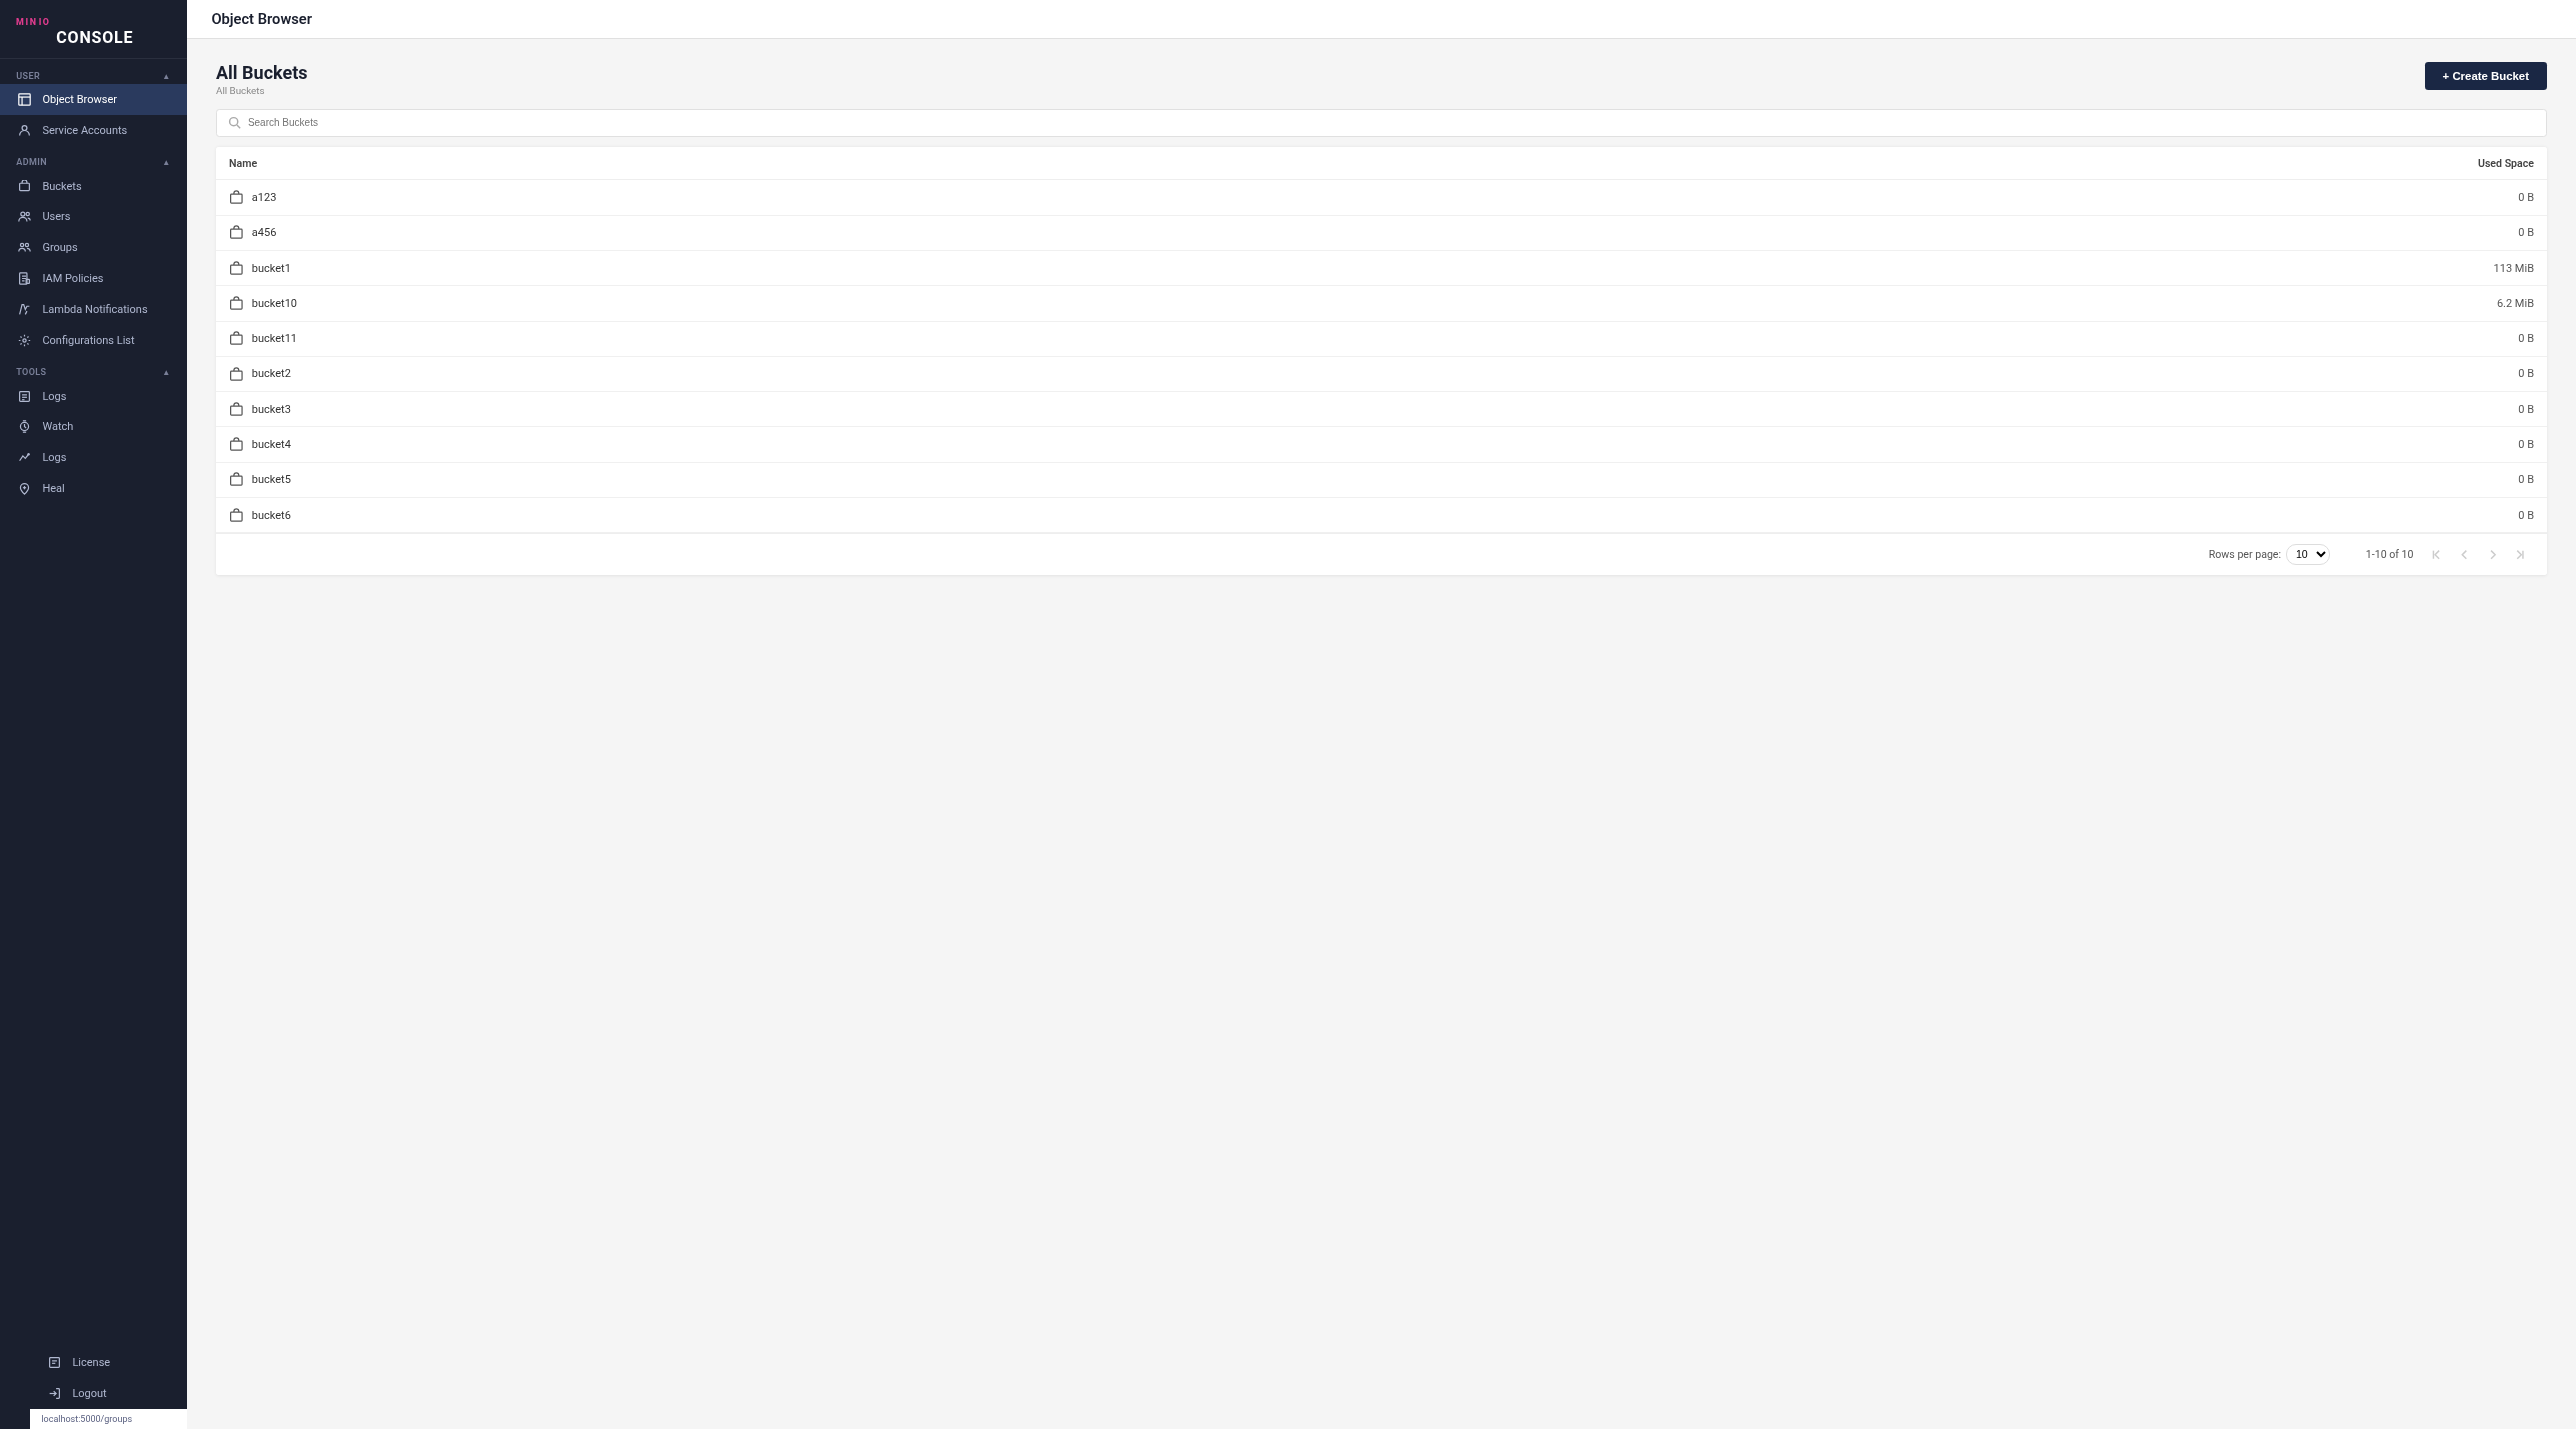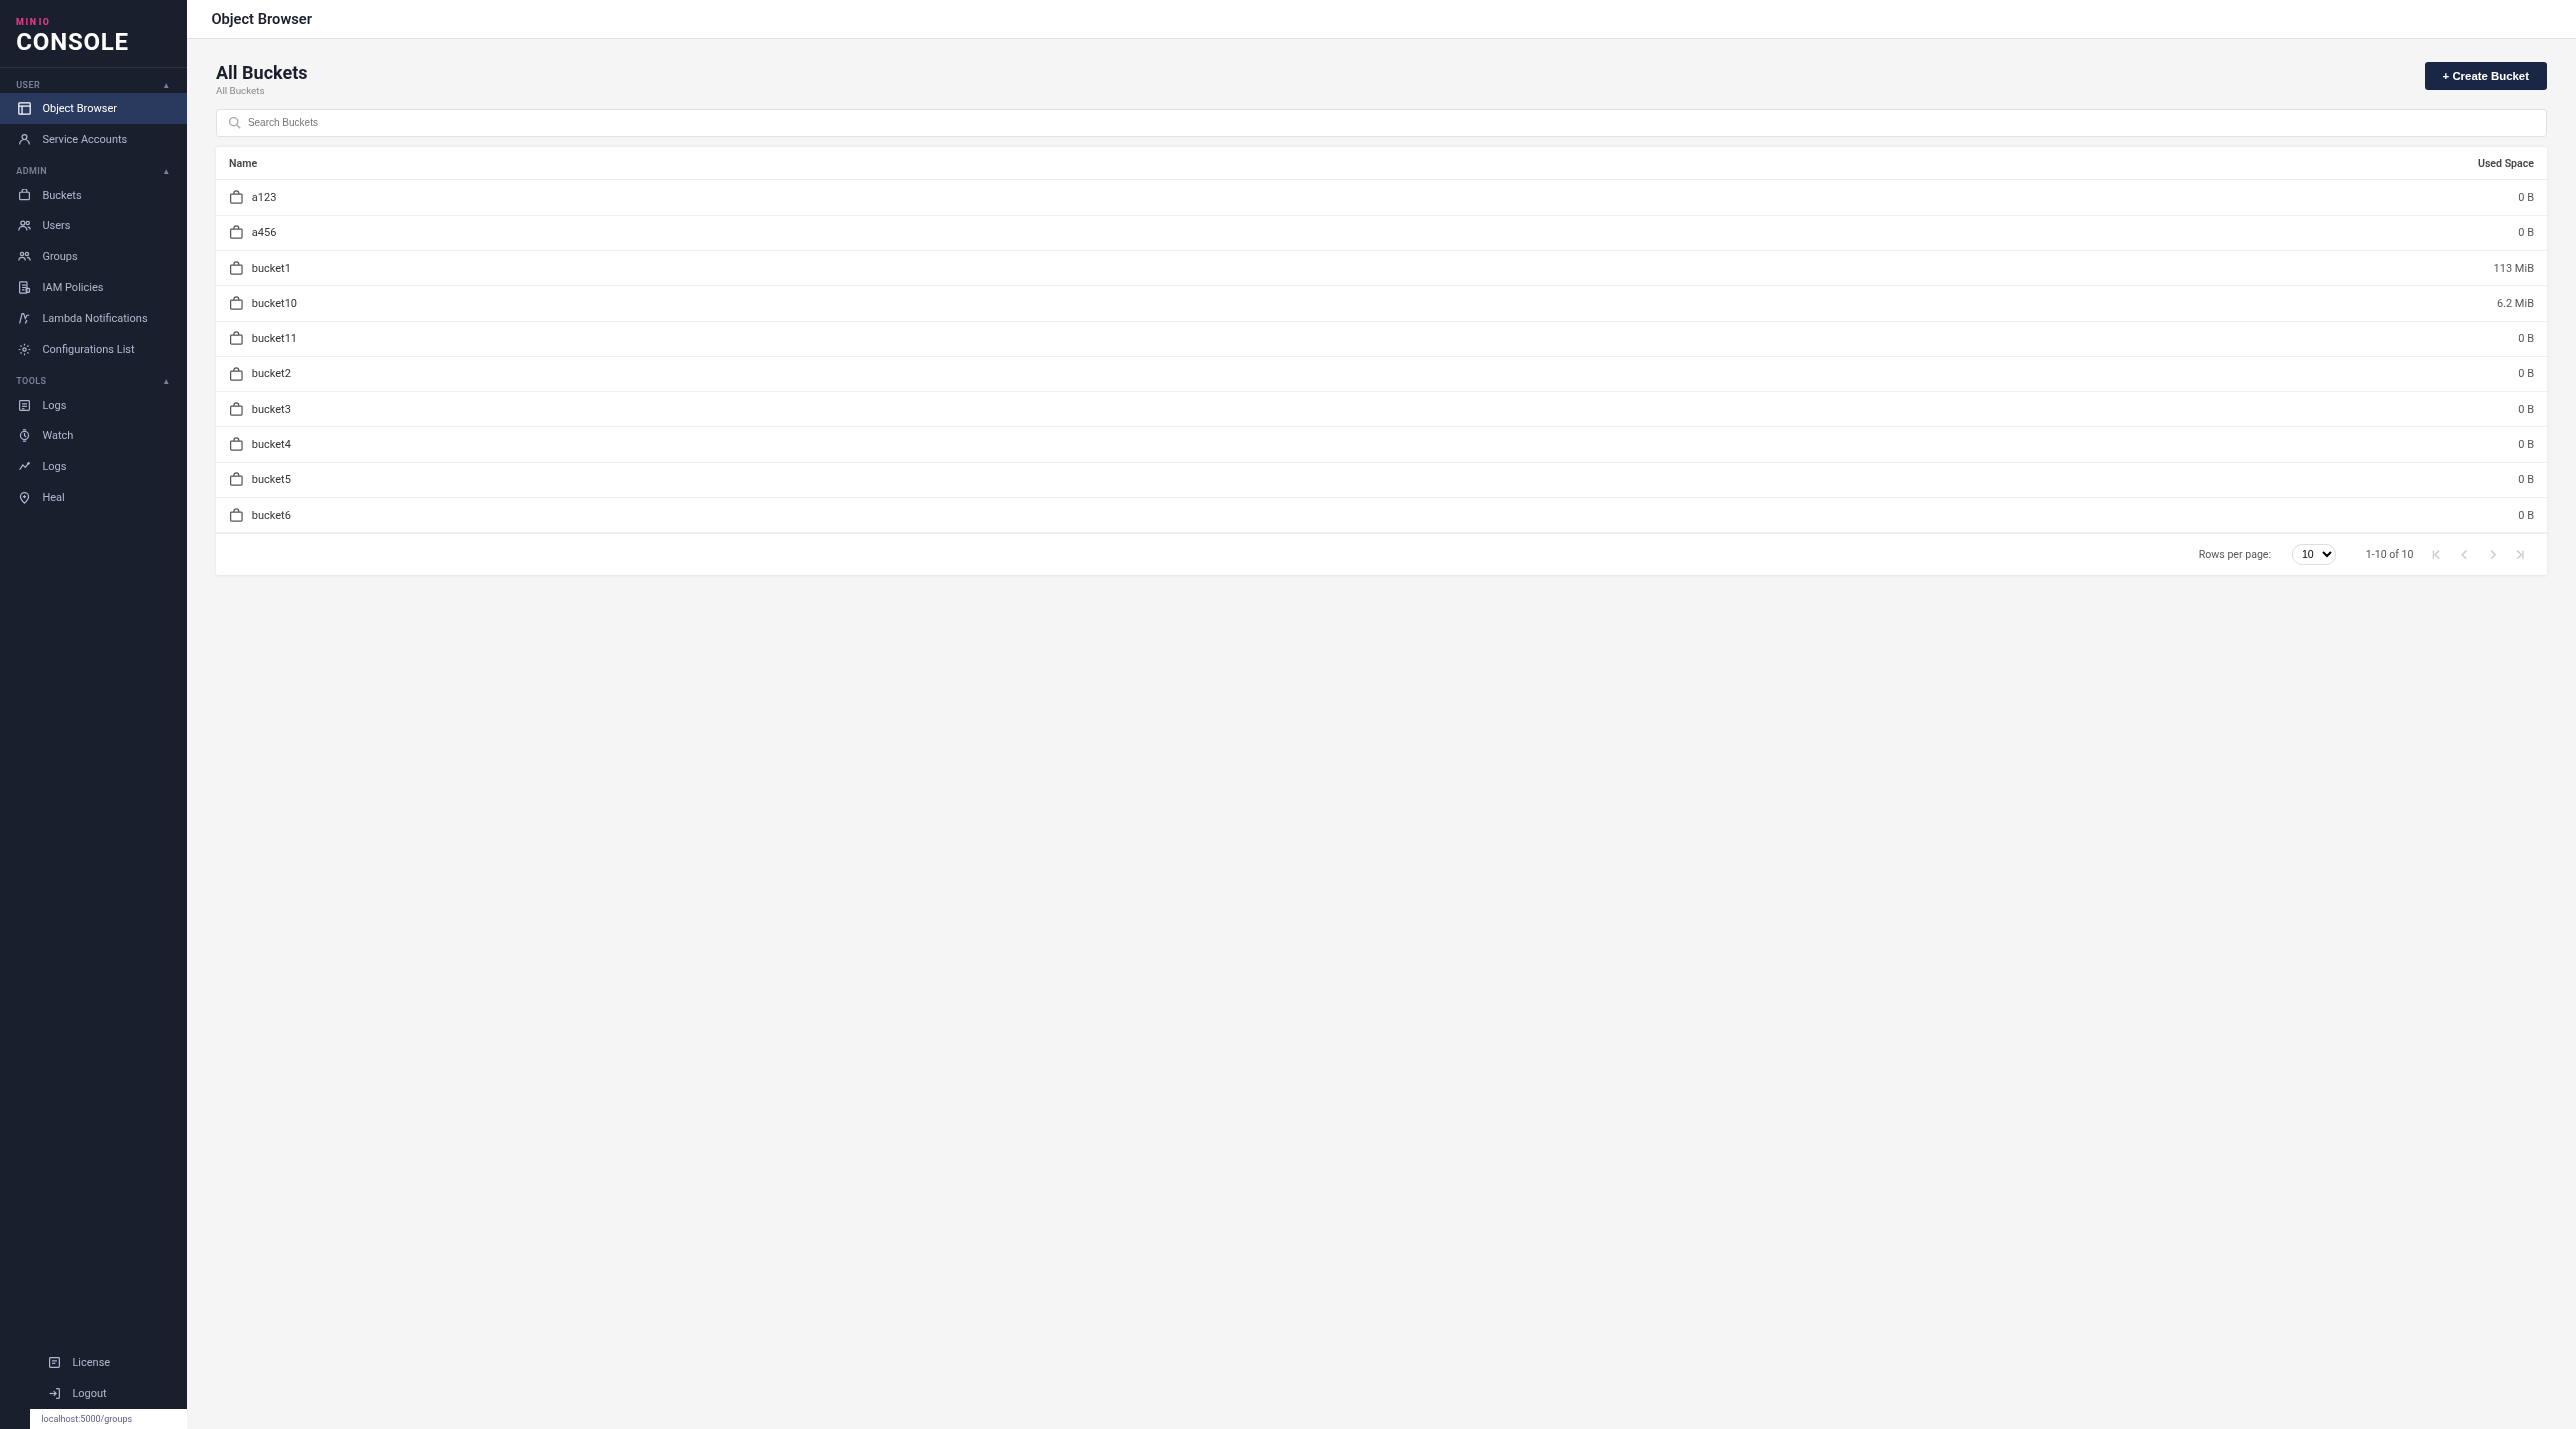--- a/index.html
+++ b/index.html
@@ -19,24 +19,25 @@
       padding: 14.7px 16.3px 11.4px;
       border-bottom: 0.8px solid #2a2f3e;
     }
     .sidebar-logo .logo-mini {
       font-size: 8.1px;
       color: #e03c8e;
       font-weight: 700;
       letter-spacing: 1.6px;
     }
     .sidebar-logo .logo-console {
-      font-size: 24px;
+      font-size: 16px;
       font-weight: 700;
       color: #fff;
       letter-spacing: 0.8px;
+      margin-left: 40px;
     }
     .sidebar-section-label {
       font-size: 9px;
       color: #7a8099;
       padding: 11.4px 16.3px 3.3px;
       display: flex;
       justify-content: space-between;
       align-items: center;
       font-weight: 600;
       letter-spacing: 0.4px;
@@ -209,22 +210,22 @@
       padding: 9.8px 16.3px;
       gap: 6.5px;
       font-size: 10.6px;
       color: #555;
       background: #fff;
       border-top: 0.8px solid #eee;
     }
     .rows-per-page {
       display: flex;
       align-items: center;
-      gap: 21px;
-      margin-right: 17px;
+      gap: 5px;
+      margin-right: 23px;
     }
     .rows-per-page select {
       border: 0.8px solid #ddd;
       border-radius: 10px;
       padding: 2.4px 4.9px;
       font-size: 10.6px;
       cursor: pointer;
       background: #fff;
     }
     .page-info { margin: 0 6.5px; }

